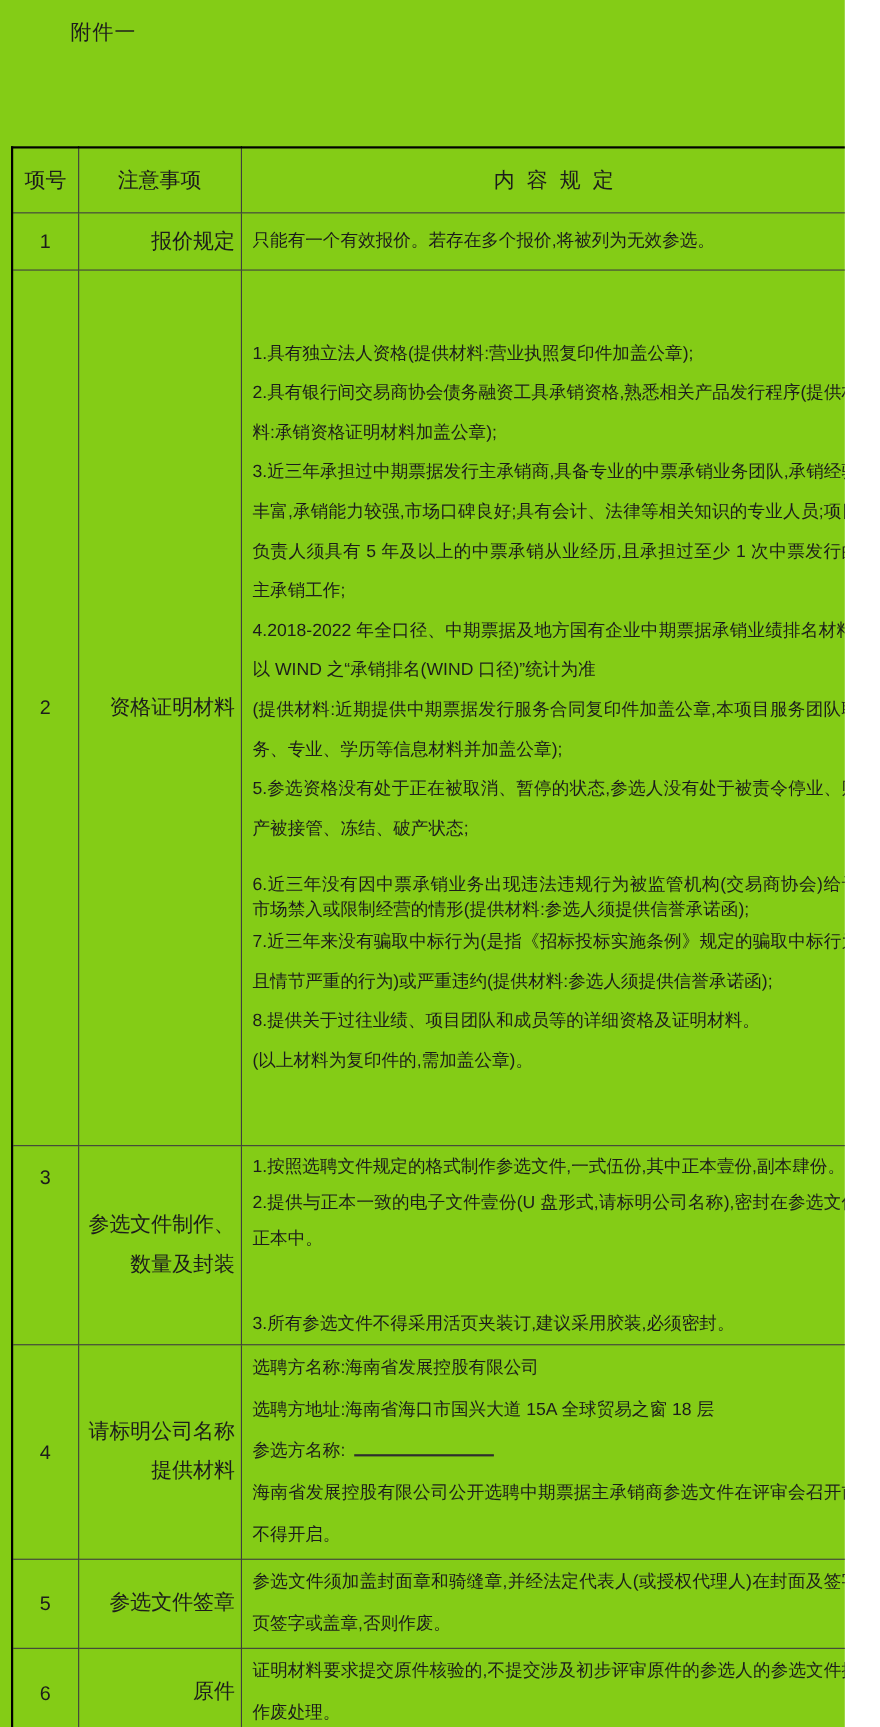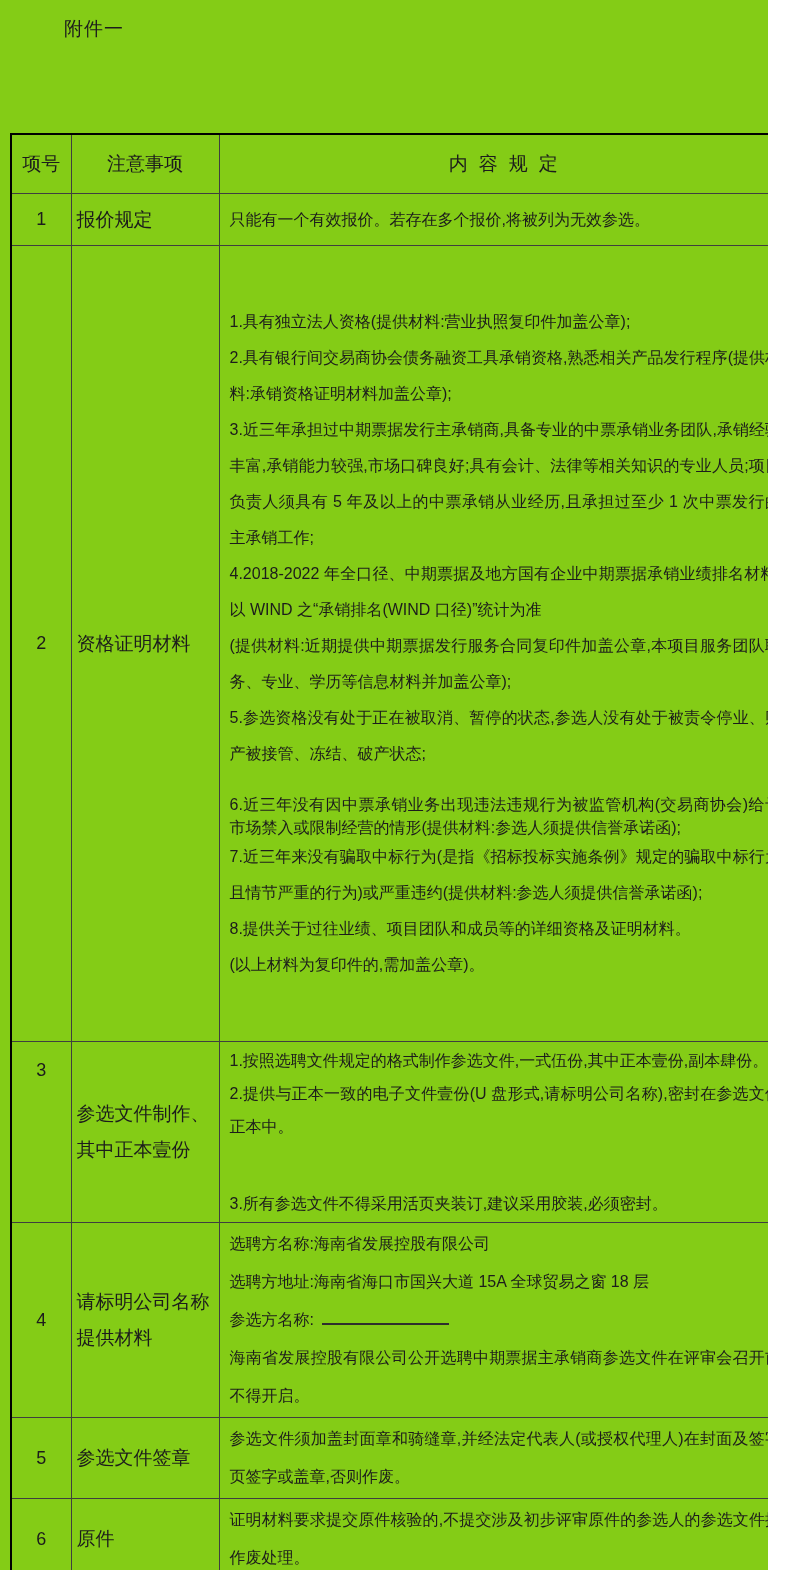--- a/index.html
+++ b/index.html
@@ -12,21 +12,21 @@
     font-size:27px;font-weight:bold;letter-spacing:3px;}
   table.notice{
     position:absolute;left:10px;top:133px;width:777px;
     border-collapse:collapse;table-layout:fixed;border:2px solid #000;
   }
   table.notice th,table.notice td{border:1px solid #3f3f3f;vertical-align:middle;}
   thead th{height:50px;font-weight:normal;font-size:19px;text-align:center;padding:4px;}
   th.h-content{letter-spacing:11px;text-indent:11px;margin-top:38px;}
   td.num{text-align:center;font-size:18px;padding:0;}
   td.num.num-top{vertical-align:top;padding-top:18px;}
-  td.item{text-align:left;font-size:19px;line-height:36px;padding:0 5px;}
+  td.item{text-align:right;font-size:19px;line-height:36px;padding:0 5px;}
   td.content{padding:2px 6px 2px 10px;font-size:16px;text-align:justify;}
   td.content p{margin:0;}
   .blank{display:inline-block;width:127px;height:14px;border-bottom:2px solid #2e2e2e;margin-left:8px;}
 </style>
 </head>
 <body>
 
 <div id="page">
   <div class="attachment">附件一</div>
 
@@ -68,21 +68,21 @@
             <p style="line-height: 23px; margin-top: 21px;"><span>6.近三年没有因中票承销业务出现违法违规行为被监管机构(交易商协会)给予市场禁入或限制经营的情形(提供材料:参选人须提供信誉承诺函);</span></p>
             <p style="line-height: 36px;"><span>7.近三年来没有骗取中标行为(是指《招标投标实施条例》规定的骗取中标行为且情节严重的行为)或严重违约(提供材料:参选人须提供信誉承诺函);</span></p>
             <p style="line-height: 36px;"><span>8.提供关于过往业绩、项目团队和成员等的详细资格及证明材料。</span></p>
             <p style="line-height: 36px;"><span>(以上材料为复印件的,需加盖公章)。</span></p>
           </td>
         </tr>
         <tr style="height: 177px;">
           <td class="num num-top">3</td>
           <td class="item">
             <div>参选文件制作、</div>
-            <div>其中正本壹份</div>
+            <div>数量及封装</div>
           </td>
           <td class="content">
             <p style="line-height: 33px;"><span>1.按照选聘文件规定的格式制作参选文件,一式伍份,其中正本壹份,副本肆份。</span></p>
             <p style="line-height: 33px;"><span>2.提供与正本一致的电子文件壹份(U 盘形式,请标明公司名称),密封在参选文件正本中。</span></p>
             <p style="line-height: 33px; margin-top: 44px;"><span>3.所有参选文件不得采用活页夹装订,建议采用胶装,必须密封。</span></p>
           </td>
         </tr>
         <tr style="height: 192px;">
           <td class="num">4</td>
           <td class="item">

